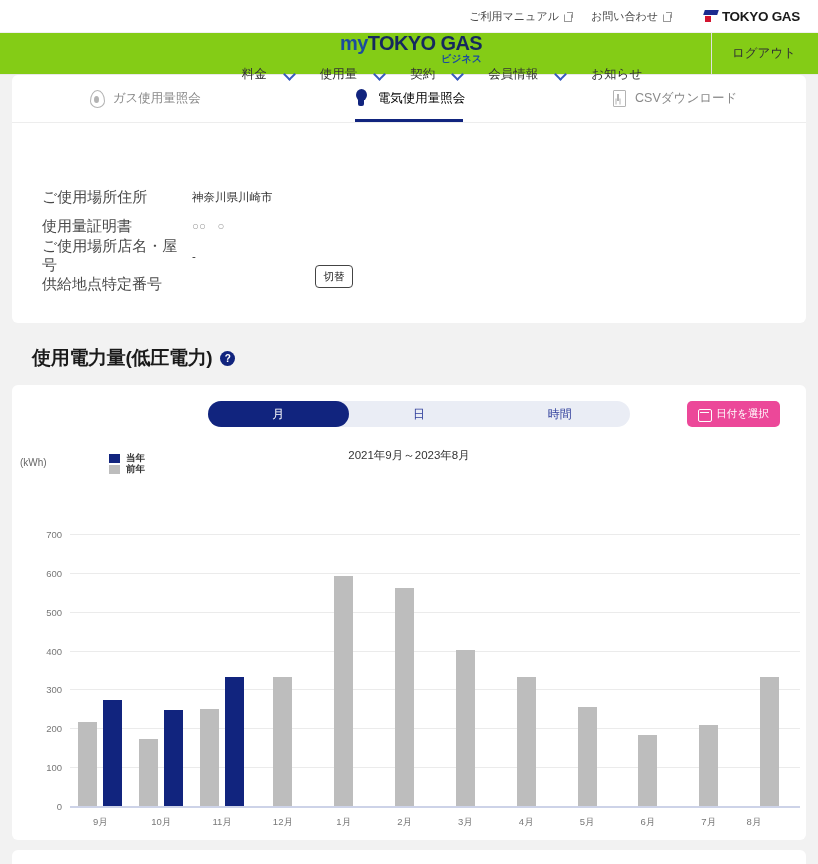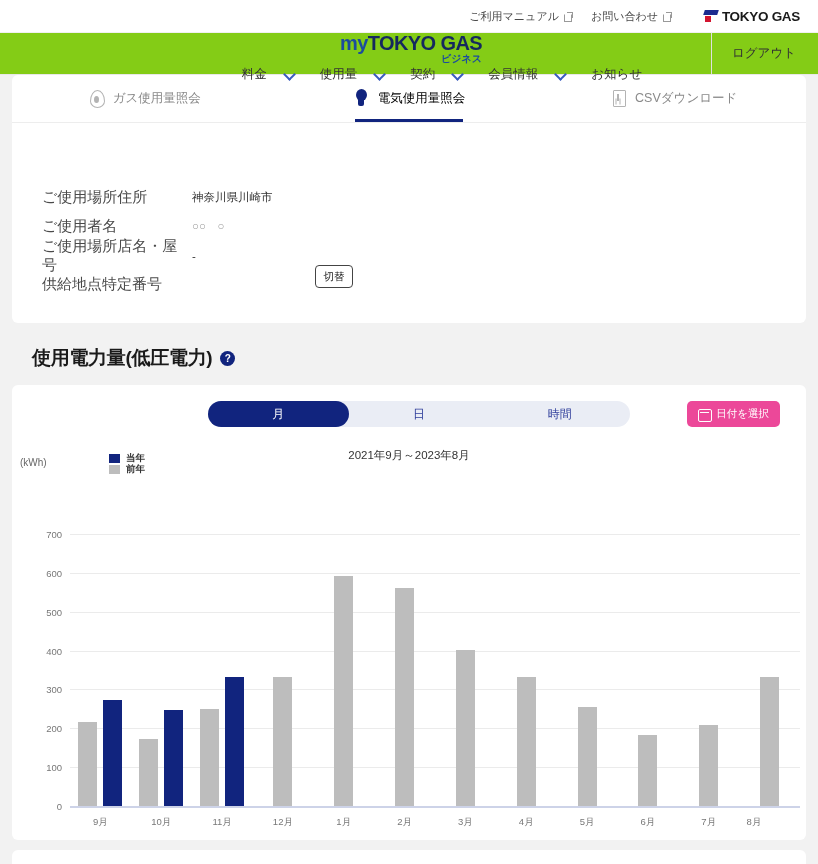--- a/index.html
+++ b/index.html
@@ -298,21 +298,21 @@
   </div>
 
   <div class="info-panel">
     <div class="switch-btn">切替</div>
     <div class="info-rows">
       <div class="info-row">
         <span class="info-label">ご使用場所住所</span>
         <span class="info-value">神奈川県川崎市</span>
       </div>
       <div class="info-row">
-        <span class="info-label">ご使用者名</span>
+        <span class="info-label">使用量証明書</span>
         <span class="masked">○○　○</span>
       </div>
       <div class="info-row">
         <span class="info-label">ご使用場所店名・屋号</span>
         <span class="info-value">-</span>
       </div>
       <div class="info-row">
         <span class="info-label">供給地点特定番号</span>
         <span class="info-value"></span>
       </div>

